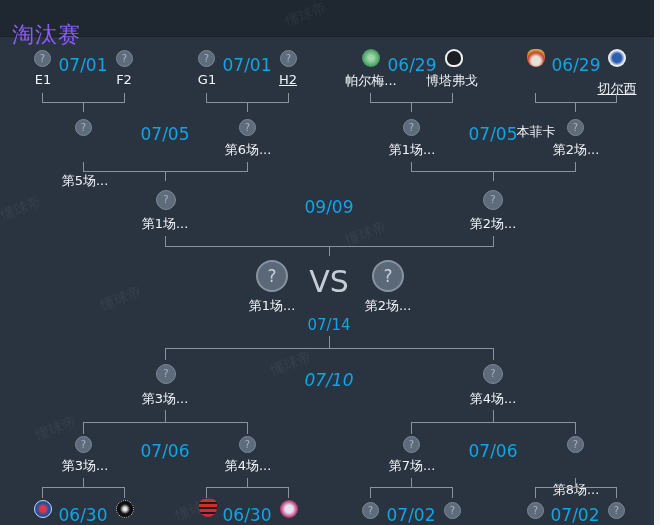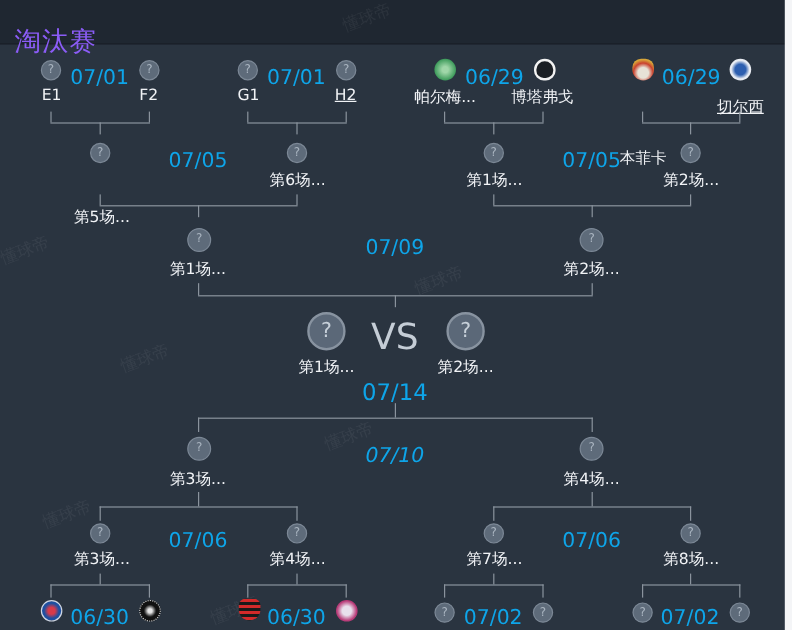--- a/index.html
+++ b/index.html
@@ -149,37 +149,37 @@
   <div class="line" style="left:165px;top:171px;width:1px;height:10px;"></div>
 
   <div class="line" style="left:411px;top:162px;width:1px;height:9px;"></div>
   <div class="line" style="left:575px;top:162px;width:1px;height:9px;"></div>
   <div class="line" style="left:411px;top:171px;width:165px;height:1px;"></div>
   <div class="line" style="left:493px;top:171px;width:1px;height:10px;"></div>
 
   <div>
     <span class="icon" style="left:156px;top:190px;width:20px;height:20px;line-height:18px;">?</span>
     <span class="icon" style="left:483px;top:190px;width:20px;height:20px;line-height:18px;">?</span>
-    <span class="date" style="left:329px;top:197px;">07/09</span>
+    <span class="date" style="left:329px;top:197px;">09/09</span>
     <span class="label" style="left:165px;top:215px;">第1场...</span>
     <span class="label" style="left:493px;top:215px;">第2场...</span>
   </div>
 
   <div class="line" style="left:165px;top:236px;width:1px;height:10px;"></div>
   <div class="line" style="left:493px;top:236px;width:1px;height:10px;"></div>
   <div class="line" style="left:165px;top:246px;width:329px;height:1px;"></div>
   <div class="line" style="left:329px;top:246px;width:1px;height:10px;"></div>
 
   <div>
     <span class="icon big" style="left:256px;top:260px;">?</span>
     <span class="icon big" style="left:372px;top:260px;">?</span>
     <span class="vs">VS</span>
     <span class="label" style="left:272px;top:297px;">第1场...</span>
     <span class="label" style="left:388px;top:297px;">第2场...</span>
-    <span class="date" style="left:329px;top:316px;font-size:19px;">07/14</span>
+    <span class="date" style="left:329px;top:316px;font-size:15px;">07/14</span>
   </div>
 
   <div class="line" style="left:329px;top:336px;width:1px;height:12px;"></div>
   <div class="line" style="left:165px;top:348px;width:329px;height:1px;"></div>
   <div class="line" style="left:165px;top:348px;width:1px;height:12px;"></div>
   <div class="line" style="left:493px;top:348px;width:1px;height:12px;"></div>
 
   <div>
     <span class="icon" style="left:156px;top:364px;width:20px;height:20px;line-height:18px;">?</span>
     <span class="icon" style="left:483px;top:364px;width:20px;height:20px;line-height:18px;">?</span>
@@ -203,21 +203,21 @@
     <span class="icon" style="left:239px;top:436px;">?</span>
     <span class="date" style="left:165px;top:441px;">07/06</span>
     <span class="label" style="left:85px;top:457px;">第3场...</span>
     <span class="label" style="left:248px;top:457px;">第4场...</span>
   </div>
   <div>
     <span class="icon" style="left:403px;top:436px;">?</span>
     <span class="icon" style="left:567px;top:436px;">?</span>
     <span class="date" style="left:493px;top:441px;">07/06</span>
     <span class="label" style="left:412px;top:457px;">第7场...</span>
-    <span class="label" style="left:576px;top:457px;text-align:right;">第8场...</span>
+    <span class="label" style="left:576px;top:481px;text-align:right;">第8场...</span>
   </div>
 
   <div class="line" style="left:83px;top:478px;width:1px;height:9px;"></div>
   <div class="line" style="left:42px;top:487px;width:83px;height:1px;"></div>
   <div class="line" style="left:42px;top:487px;width:1px;height:11px;"></div>
   <div class="line" style="left:124px;top:487px;width:1px;height:11px;"></div>
 
   <div class="line" style="left:247px;top:478px;width:1px;height:9px;"></div>
   <div class="line" style="left:206px;top:487px;width:83px;height:1px;"></div>
   <div class="line" style="left:206px;top:487px;width:1px;height:11px;"></div>

